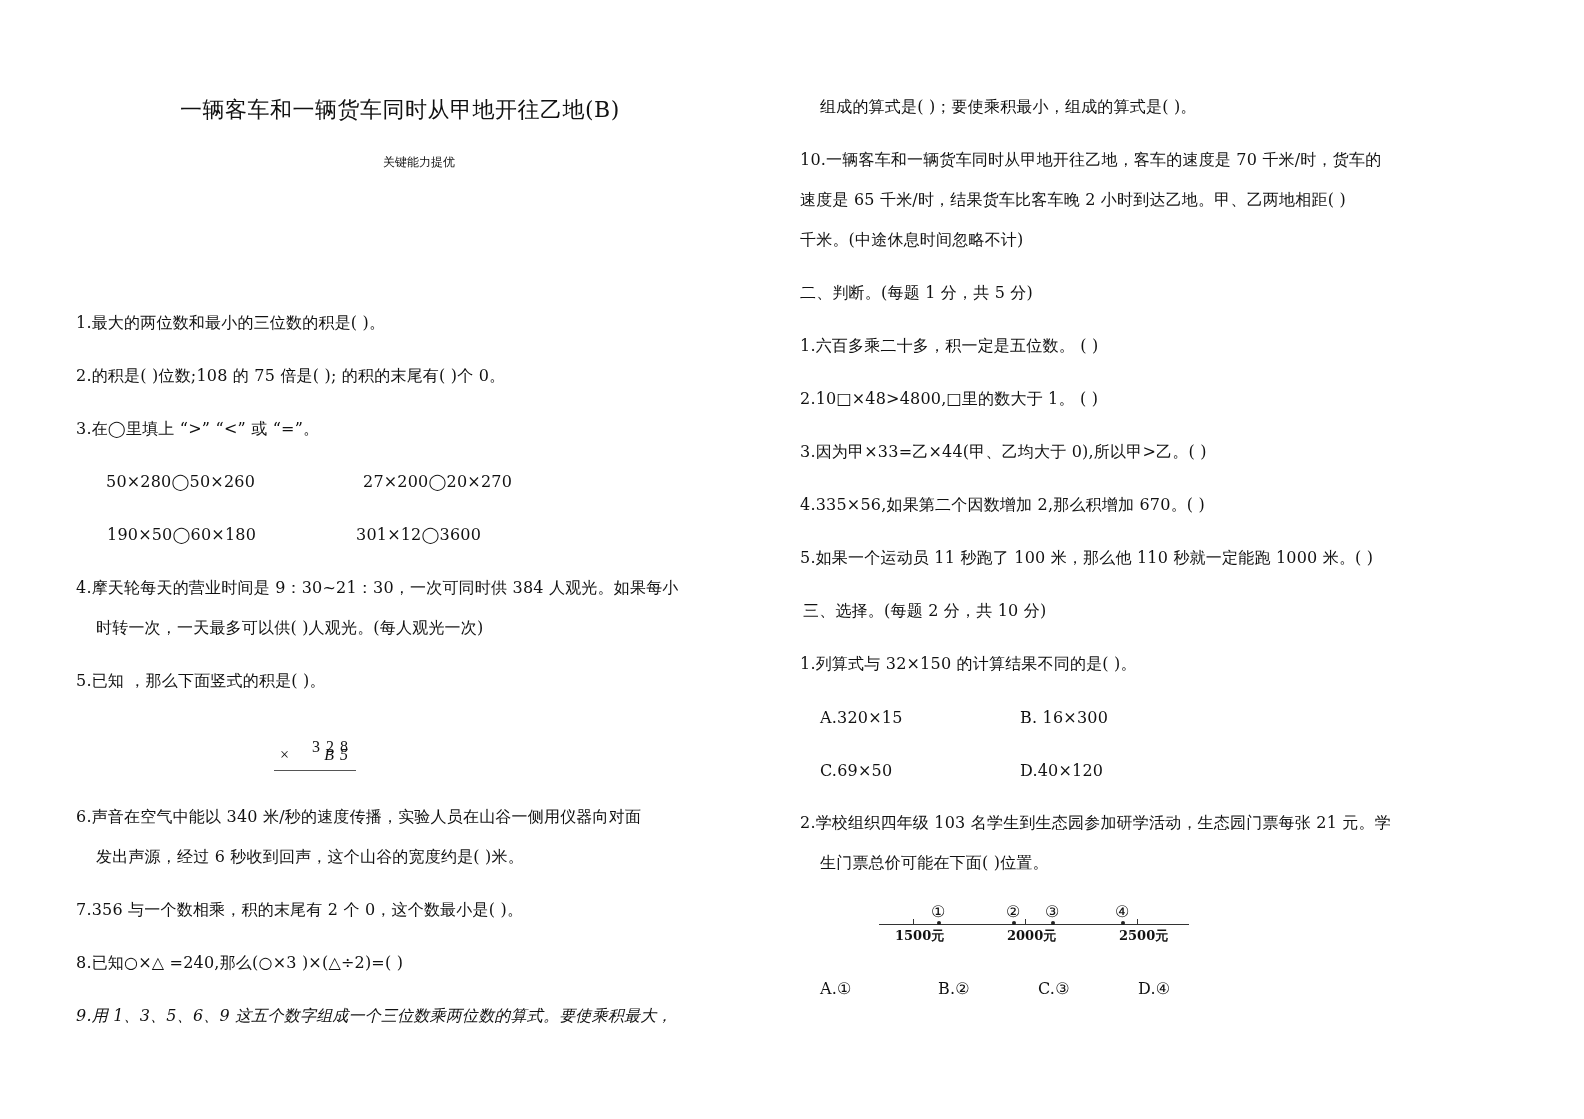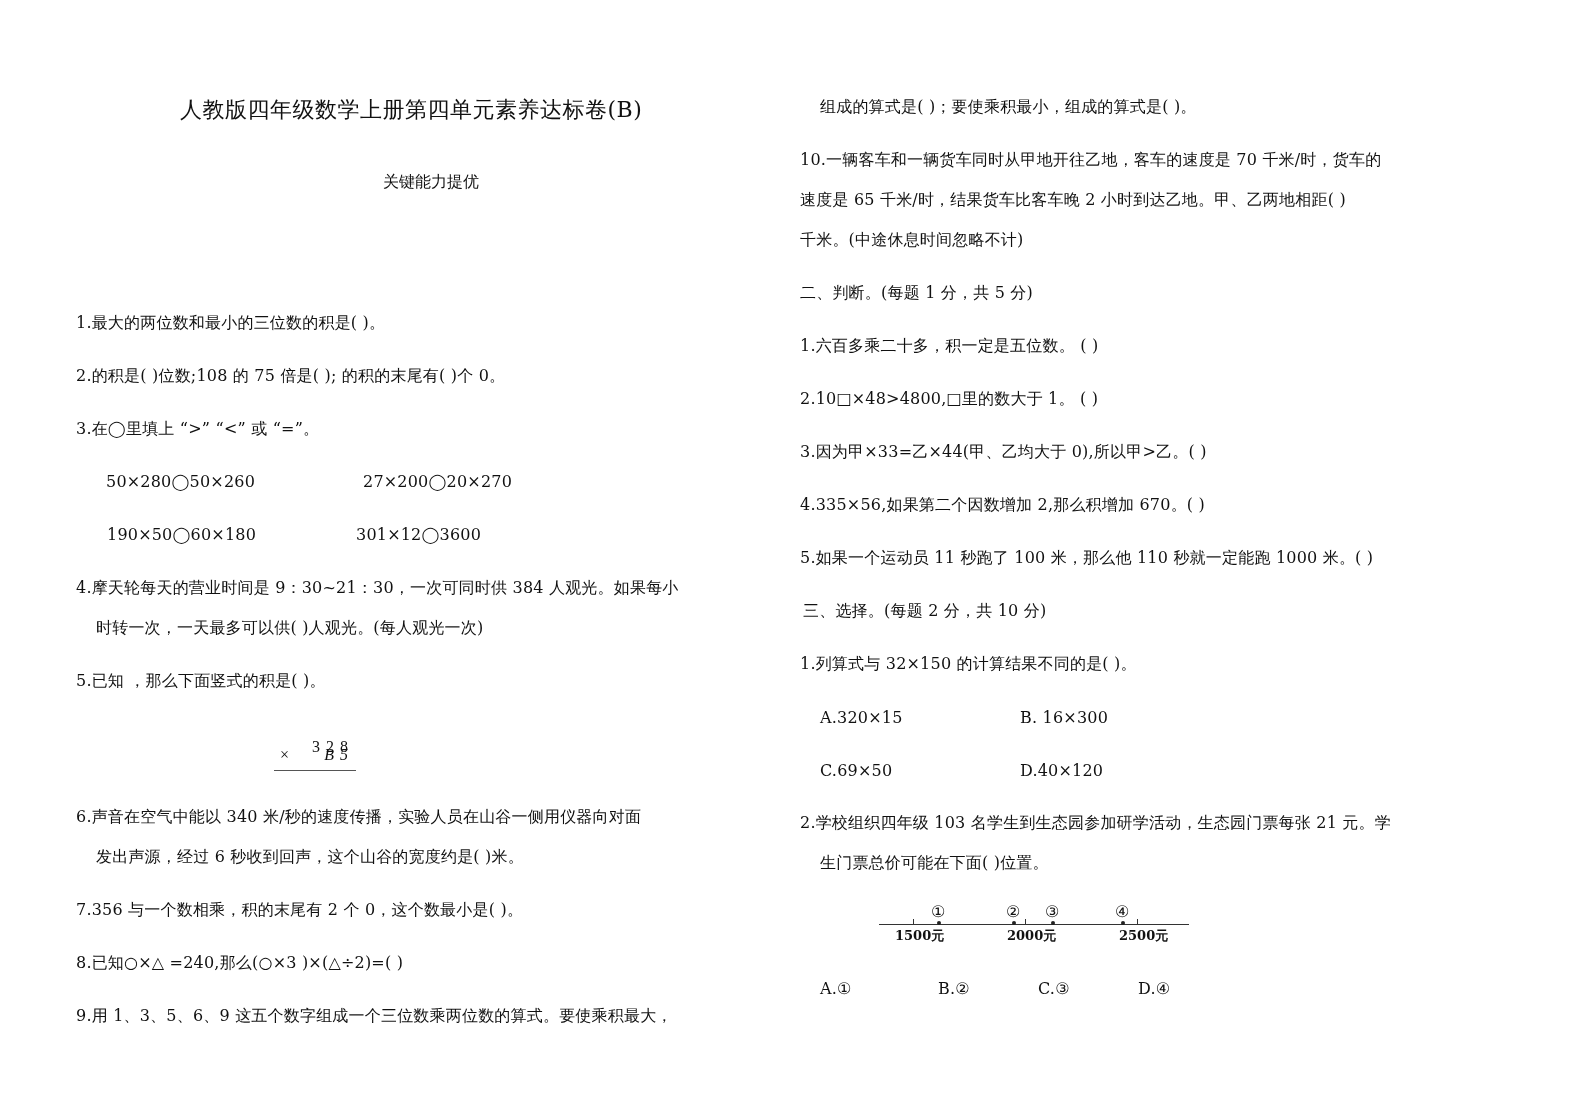--- a/index.html
+++ b/index.html
@@ -10,21 +10,21 @@
   }
   .page { position: absolute; left: 0; top: 0; width: 1584px; height: 1119px; }
   .ln {
     position: absolute; white-space: nowrap;
     font-size: 16px; line-height: 22px; letter-spacing: 0.2px;
   }
   .title {
     position: absolute; left: 180px; top: 96px; width: 500px;
     font-size: 22px; line-height: 28px; white-space: nowrap; letter-spacing: 0.5px;
   }
-  .subtitle { position: absolute; left: 383px; top: 172px; font-size: 16px; white-space: nowrap; }
+  .subtitle { position: absolute; left: 383px; top: 154px; font-size: 12px; white-space: nowrap; }
   .examinfo { position: absolute; left: 214px; top: 207px; font-size: 17.5px; white-space: nowrap; }
   .score-blank {
     display: inline-block; width: 88px; height: 16px;
     border-bottom: 1.2px solid #111; margin-left: 6px; vertical-align: bottom;
   }
   .vert {
     position: absolute; left: 272px; top: 724px; width: 90px; height: 52px;
     font-family: "Liberation Serif", serif; font-size: 16px;
   }
   .vert .r1 { position: absolute; right: 8px; top: 14px; letter-spacing: 6px; margin-left: 33px; }
@@ -38,21 +38,21 @@
   .numline .tick { position: absolute; top: 19px; width: 0; height: 5px; border-left: 1.2px solid #333; }
   .numline .dot { position: absolute; top: 21px; width: 4px; height: 4px; background: #222; border-radius: 50%; margin-left: -2px; }
   .numline .mark { position: absolute; top: 2px; font-size: 16px; margin-left: -8px; }
   .numline .lbl { position: absolute; top: 27px; font-size: 13px; font-weight: bold; margin-left: -2px; font-family: "DejaVu Serif", serif; }
 </style>
 </head>
 <body>
 
 <div class="page">
 
-  <div class="title">人教版四年级数学上册第四单元素养达标卷(B)</div>
+  <div class="title">一辆客车和一辆货车同时从甲地开往乙地(B)</div>
   <div class="subtitle">关键能力提优</div>
 
   <div class="ln" style="left:76px; top:312px;">1.最大的两位数和最小的三位数的积是(      )。</div>
   <div class="ln" style="left:76px; top:365px;">2.的积是(     )位数;108  的 75  倍是(       );  的积的末尾有(       )个 0。</div>
   <div class="ln" style="left:76px; top:418px;">3.在◯里填上 “&gt;” “&lt;” 或 “=”。</div>
 
   <div class="ln" style="left:106px; top:471px;">50×280◯50×260</div>
   <div class="ln" style="left:363px; top:471px;">27×200◯20×270</div>
   <div class="ln" style="left:107px; top:524px;">190×50◯60×180</div>
   <div class="ln" style="left:356px; top:524px;">301×12◯3600</div>
@@ -67,21 +67,21 @@
       <span class="x">×</span>
       <span class="b">B5</span>
     </div>
     <div class="bar"></div>
   </div>
 
   <div class="ln" style="left:76px; top:806px;">6.声音在空气中能以 340 米/秒的速度传播，实验人员在山谷一侧用仪器向对面</div>
   <div class="ln" style="left:96px; top:846px;">发出声源，经过 6 秒收到回声，这个山谷的宽度约是(       )米。</div>
   <div class="ln" style="left:76px; top:899px;">7.356 与一个数相乘，积的末尾有 2 个 0，这个数最小是(     )。</div>
   <div class="ln" style="left:76px; top:952px;">8.已知○×△  =240,那么(○×3 )×(△÷2)=(       )</div>
-  <div class="ln" style="left:76px; top:1005px;">9.用 1、3、5、6、9 这五个数字组成一个三位数乘两位数的算式。要使乘积最大，</div>
+  <div class="ln" style="left:76px; top:1005px;font-style:italic;">9.用 1、3、5、6、9 这五个数字组成一个三位数乘两位数的算式。要使乘积最大，</div>
 
   <div class="ln" style="left:820px; top:96px;">组成的算式是(                 )；要使乘积最小，组成的算式是(                 )。</div>
   <div class="ln" style="left:800px; top:149px;">10.一辆客车和一辆货车同时从甲地开往乙地，客车的速度是 70 千米/时，货车的</div>
   <div class="ln" style="left:800px; top:189px;">速度是 65 千米/时，结果货车比客车晚 2 小时到达乙地。甲、乙两地相距(      )</div>
   <div class="ln" style="left:800px; top:229px;">千米。(中途休息时间忽略不计)</div>
 
   <div class="ln" style="left:800px; top:282px;">二、判断。(每题 1 分，共 5 分)</div>
   <div class="ln" style="left:800px; top:335px;">1.六百多乘二十多，积一定是五位数。        (     )</div>
   <div class="ln" style="left:800px; top:388px;text-align:right;">2.10□×48&gt;4800,□里的数大于 1。              (     )</div>
   <div class="ln" style="left:800px; top:441px;">3.因为甲×33=乙×44(甲、乙均大于 0),所以甲&gt;乙。(     )</div>

